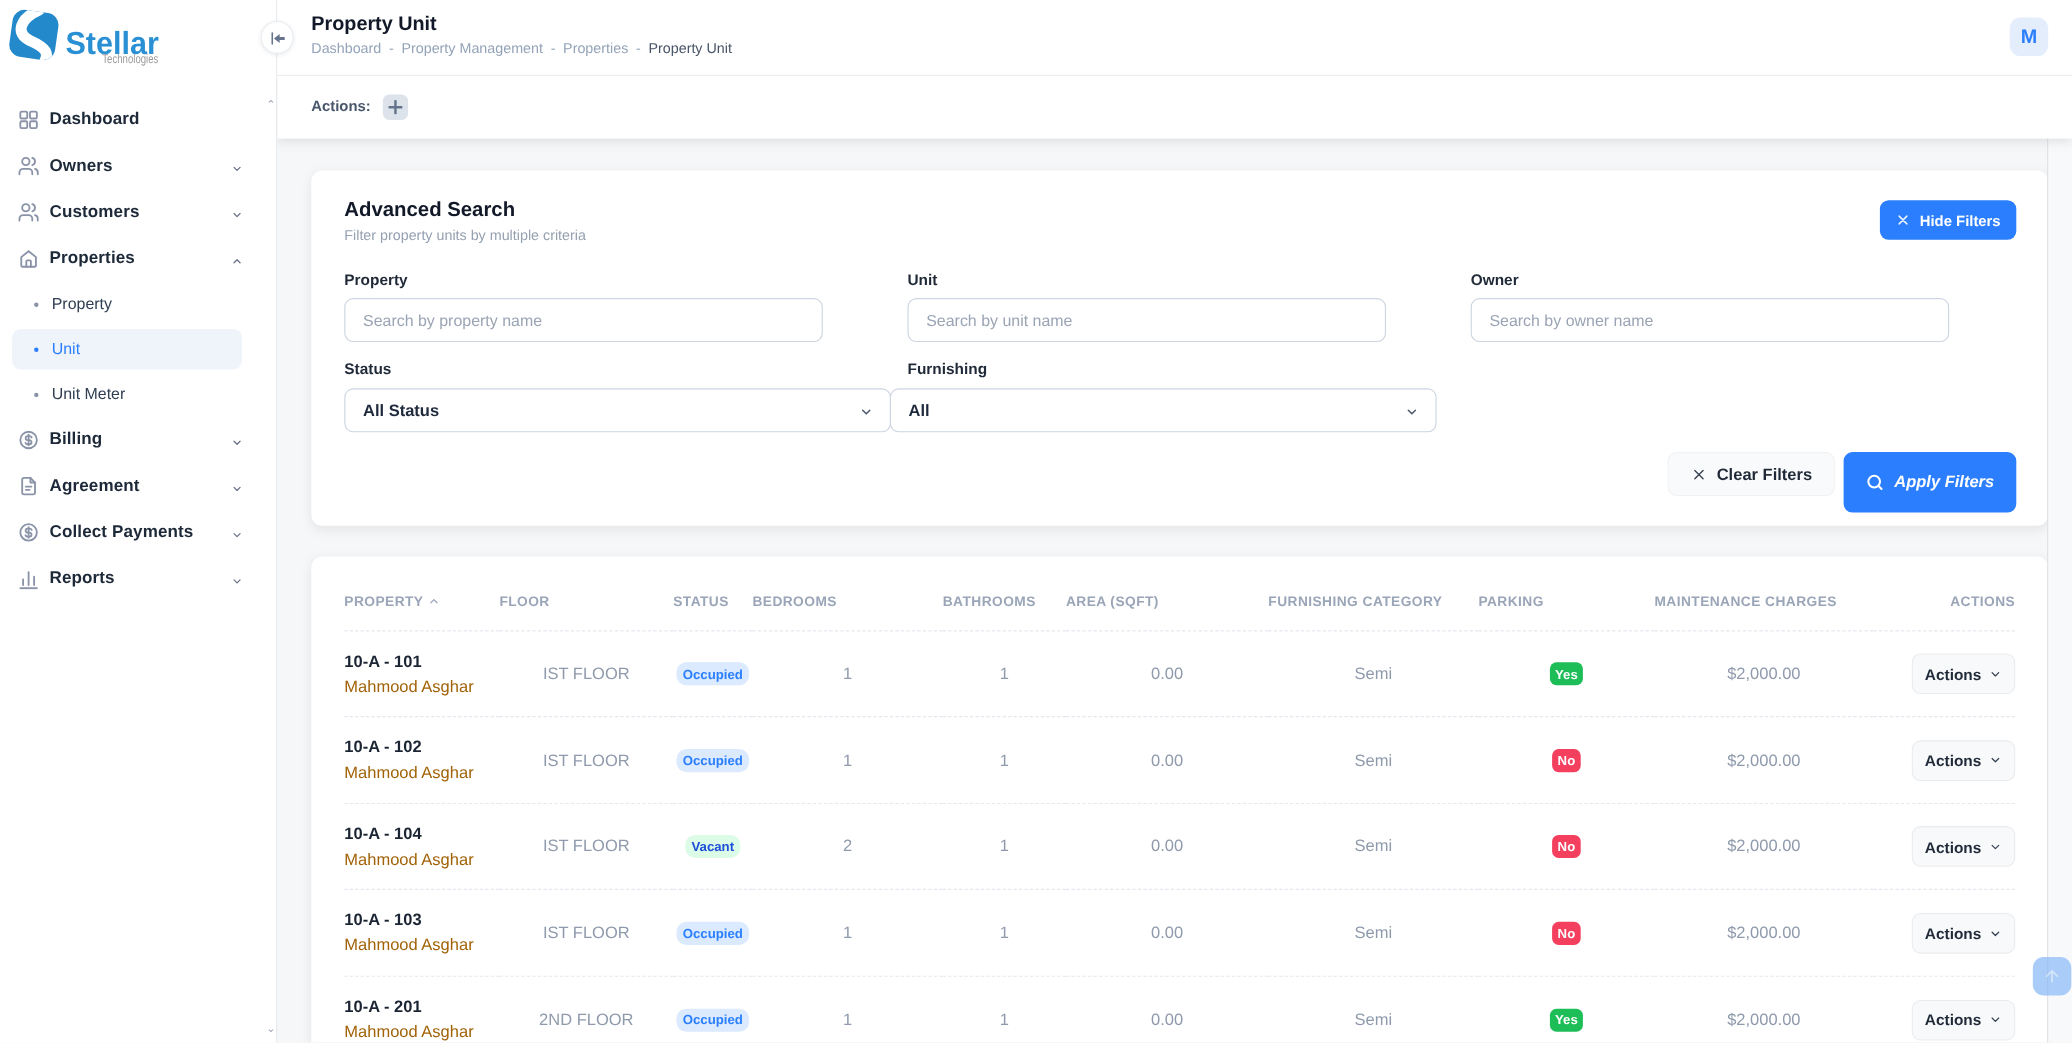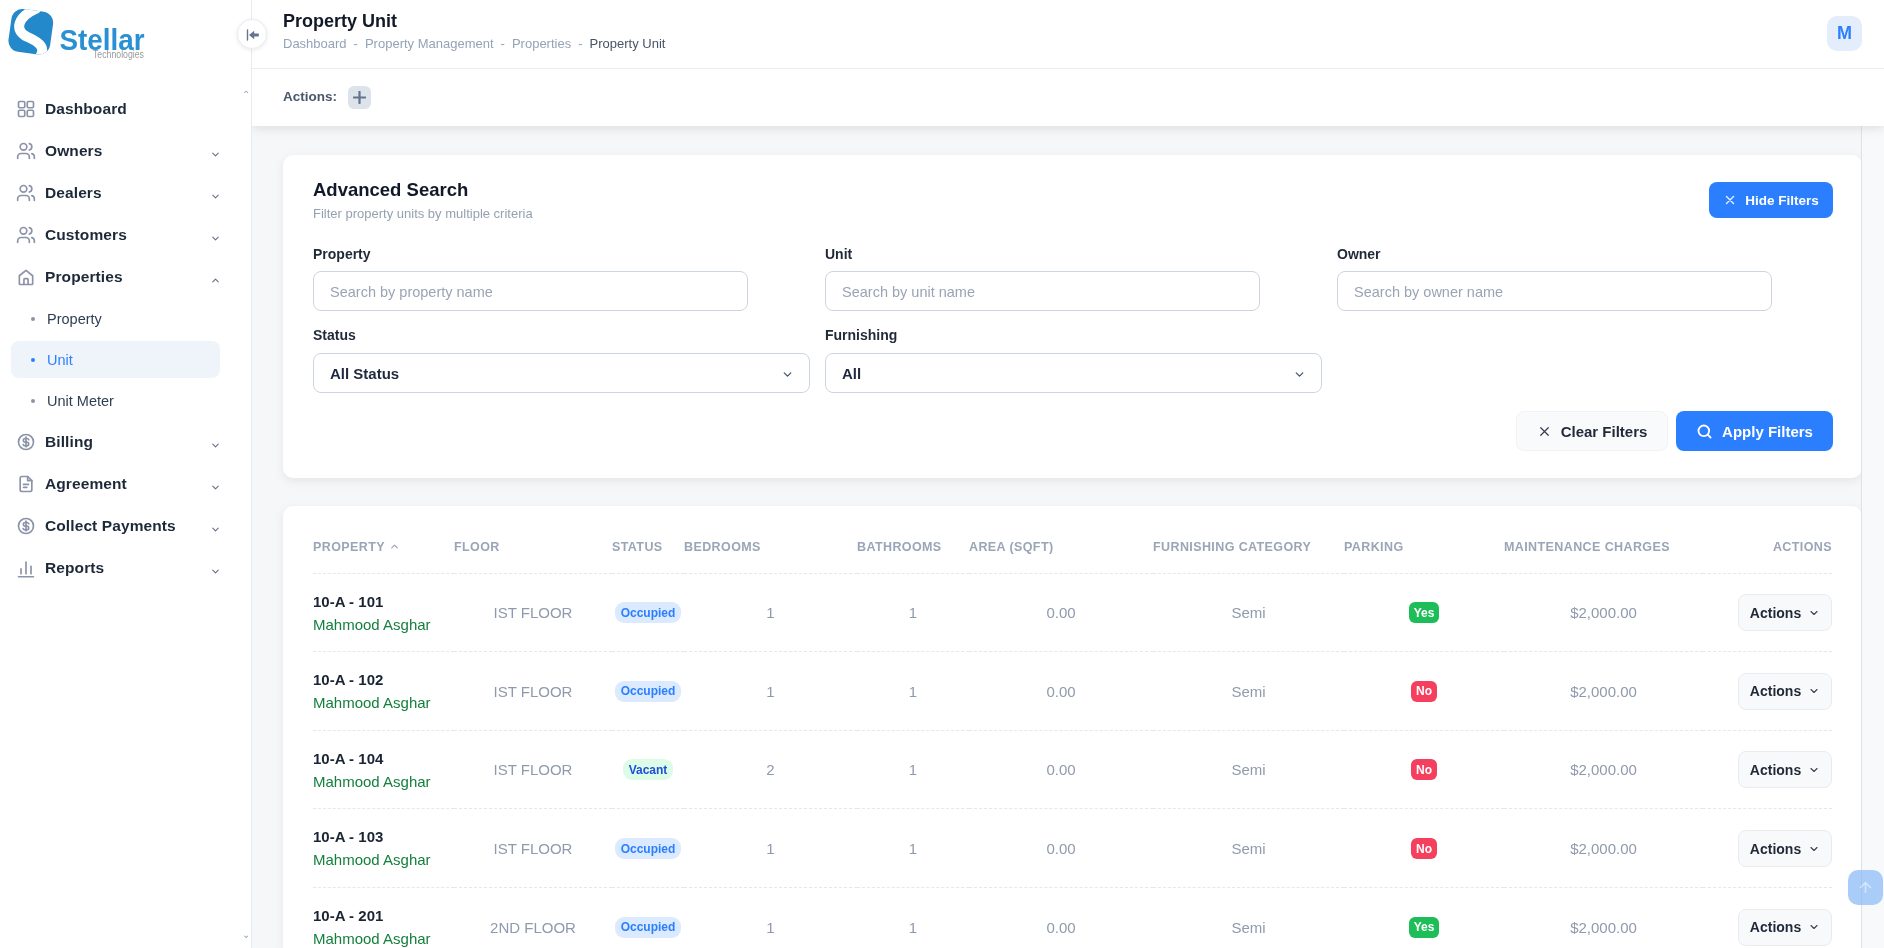--- a/index.html
+++ b/index.html
@@ -46,33 +46,33 @@
 .btn { display:flex; align-items:center; justify-content:center; border-radius:8px; font-weight:bold; }
 .btn-hide { position:absolute; left:1426px; top:27px; width:124px; height:36px; background:#2b7fff; color:#fff; font-size:13.5px; }
 .btn-hide svg { margin-right:8px; }
 .f-label { position:absolute; font-size:14px; font-weight:bold; color:#1f2937; }
 .f-input { position:absolute; width:435px; height:40px; border:1px solid #cdd5e1; border-radius:8px; background:#fff; }
 .f-input .ph { position:absolute; left:16px; top:12px; font-size:14.5px; color:#9aa4b4; }
 .f-select { position:absolute; width:497px; height:40px; border:1px solid #cdd5e1; border-radius:8px; background:#fff; }
 .f-select .val { position:absolute; left:16px; top:11px; font-size:15px; color:#1e293b; font-weight:bold; }
 .f-select svg { position:absolute; right:15px; top:14px; }
 .btn-clear { position:absolute; left:1233px; top:256px; width:152px; height:40px; background:#f9fafb; border:1px solid #f1f2f4; color:#1f2937; font-size:15px; }
-.btn-apply { position:absolute; left:1393px; top:256px; width:157px; height:40px; background:#2b7fff; color:#fff; font-size:15px; }
+.btn-apply { position:absolute; left:1393px; top:256px; width:157px; height:55px; background:#2b7fff; color:#fff; font-size:15px;font-style:italic; }
 .btn-clear svg, .btn-apply svg { margin-right:9px; }
 
 
 table.grid { position:absolute; left:30px; top:0; width:1519px; border-collapse:collapse; table-layout:fixed; }
 table.grid th { font-size:12.5px; color:#9aa5b8; font-weight:bold; letter-spacing:0.4px; text-align:left; padding:35px 19px 19px 0; line-height:1; white-space:nowrap; }
 table.grid th:first-child { text-align:left; padding-right:0; }
 table.grid th:last-child { text-align:right; padding-right:0; }
 table.grid td { border-top:1px dashed #e4e8ee; text-align:center; padding:20px 0 19px; font-size:15px; color:#8f9aac; vertical-align:middle; }
 table.grid td:first-child { text-align:left; }
 table.grid td:last-child { text-align:right; }
 .rt { font-size:15px; font-weight:bold; color:#1a2433; line-height:15px; }
-.rs { font-size:15px; color:#15803d; margin-top:8px; line-height:15.6px; }
+.rs { font-size:15px; color:#a16207; margin-top:8px; line-height:15.6px; }
 .badge { display:inline-block; font-size:12px; font-weight:bold; border-radius:9px; padding:3.5px 5.5px; }
 .b-occ { background:#dbeafe; color:#2b7fff; }
 .b-vac { background:#dcfce7; color:#1d4ed8; }
 .b-yes { display:inline-block; background:#1dbd57; color:#fff; font-size:12px; font-weight:bold; border-radius:6px; padding:3.5px 5px; }
 .b-no { display:inline-block; background:#f43f5e; color:#ffffff; font-size:12px; font-weight:bold; border-radius:6px; padding:3.5px 5px; }
 .act-btn { display:inline-flex; align-items:center; justify-content:center; width:94px; height:37px; background:#f8f9fa; border:1px solid #e9ebee; border-radius:8px; font-size:14px; color:#1f2937; font-weight:bold; }
 .act-btn svg { margin-left:7px; }
 
 
 .track { position:absolute; left:1861px; top:0; width:23px; height:948px; background:#f8f9fa; border-left:1px solid #ededef; z-index:3; }
@@ -121,32 +121,20 @@
             <path d="M6 9l6 6 6-6"></path>
           </svg></span>
       </div>
       <div class="nav-item">
         <span class="ico"><svg viewBox="0 0 24 24" width="20" height="20" fill="none" stroke="#8a93a8" stroke-width="2" stroke-linecap="round" stroke-linejoin="round">
             <path d="M16 21v-2a4 4 0 0 0-4-4H6a4 4 0 0 0-4 4v2"></path>
             <circle cx="9" cy="7" r="4"></circle>
             <path d="M22 21v-2a4 4 0 0 0-3-3.87"></path>
             <path d="M16 3.13a4 4 0 0 1 0 7.75"></path>
           </svg></span>
-        <span class="lbl">Dealers</span>
-        <span class="chev"><svg width="11" height="11" viewBox="0 0 24 24" fill="none" stroke="#667085" stroke-width="2.4" stroke-linecap="round" stroke-linejoin="round">
-            <path d="M6 9l6 6 6-6"></path>
-          </svg></span>
-      </div>
-      <div class="nav-item">
-        <span class="ico"><svg viewBox="0 0 24 24" width="20" height="20" fill="none" stroke="#8a93a8" stroke-width="2" stroke-linecap="round" stroke-linejoin="round">
-            <path d="M16 21v-2a4 4 0 0 0-4-4H6a4 4 0 0 0-4 4v2"></path>
-            <circle cx="9" cy="7" r="4"></circle>
-            <path d="M22 21v-2a4 4 0 0 0-3-3.87"></path>
-            <path d="M16 3.13a4 4 0 0 1 0 7.75"></path>
-          </svg></span>
         <span class="lbl">Customers</span>
         <span class="chev"><svg width="11" height="11" viewBox="0 0 24 24" fill="none" stroke="#667085" stroke-width="2.4" stroke-linecap="round" stroke-linejoin="round">
             <path d="M6 9l6 6 6-6"></path>
           </svg></span>
       </div>
       <div class="nav-item">
         <span class="ico"><svg viewBox="0 0 24 24" width="20" height="20" fill="none" stroke="#8a93a8" stroke-width="2" stroke-linecap="round" stroke-linejoin="round">
             <path d="M4 10.5 12 4l8 6.5V20a1 1 0 0 1-1 1H5a1 1 0 0 1-1-1z"></path>
             <path d="M9.5 21v-6a1 1 0 0 1 1-1h3a1 1 0 0 1 1 1v6"></path>
           </svg></span>
@@ -265,21 +253,21 @@
 
   <div class="f-label" style="left:30px; top:172px;">Status</div>
   <div class="f-label" style="left:542px; top:172px;">Furnishing</div>
 
   <div class="f-select" style="left:30px; top:198px;">
       <span class="val">All Status</span>
     <svg width="13" height="13" viewBox="0 0 24 24" fill="none" stroke="#475569" stroke-width="2.4" stroke-linecap="round" stroke-linejoin="round">
         <path d="M6 9l6 6 6-6"></path>
       </svg>
   </div>
-  <div class="f-select" style="left:542px; top:198px;">
+  <div class="f-select" style="left:526px; top:198px;">
       <span class="val">All</span>
     <svg width="13" height="13" viewBox="0 0 24 24" fill="none" stroke="#475569" stroke-width="2.4" stroke-linecap="round" stroke-linejoin="round">
         <path d="M6 9l6 6 6-6"></path>
       </svg>
   </div>
 
   <div class="btn btn-clear">
     <svg width="15" height="15" viewBox="0 0 24 24" fill="none" stroke="#374151" stroke-width="2" stroke-linecap="round">
         <path d="M18 6L6 18M6 6l12 12"></path>
       </svg>

